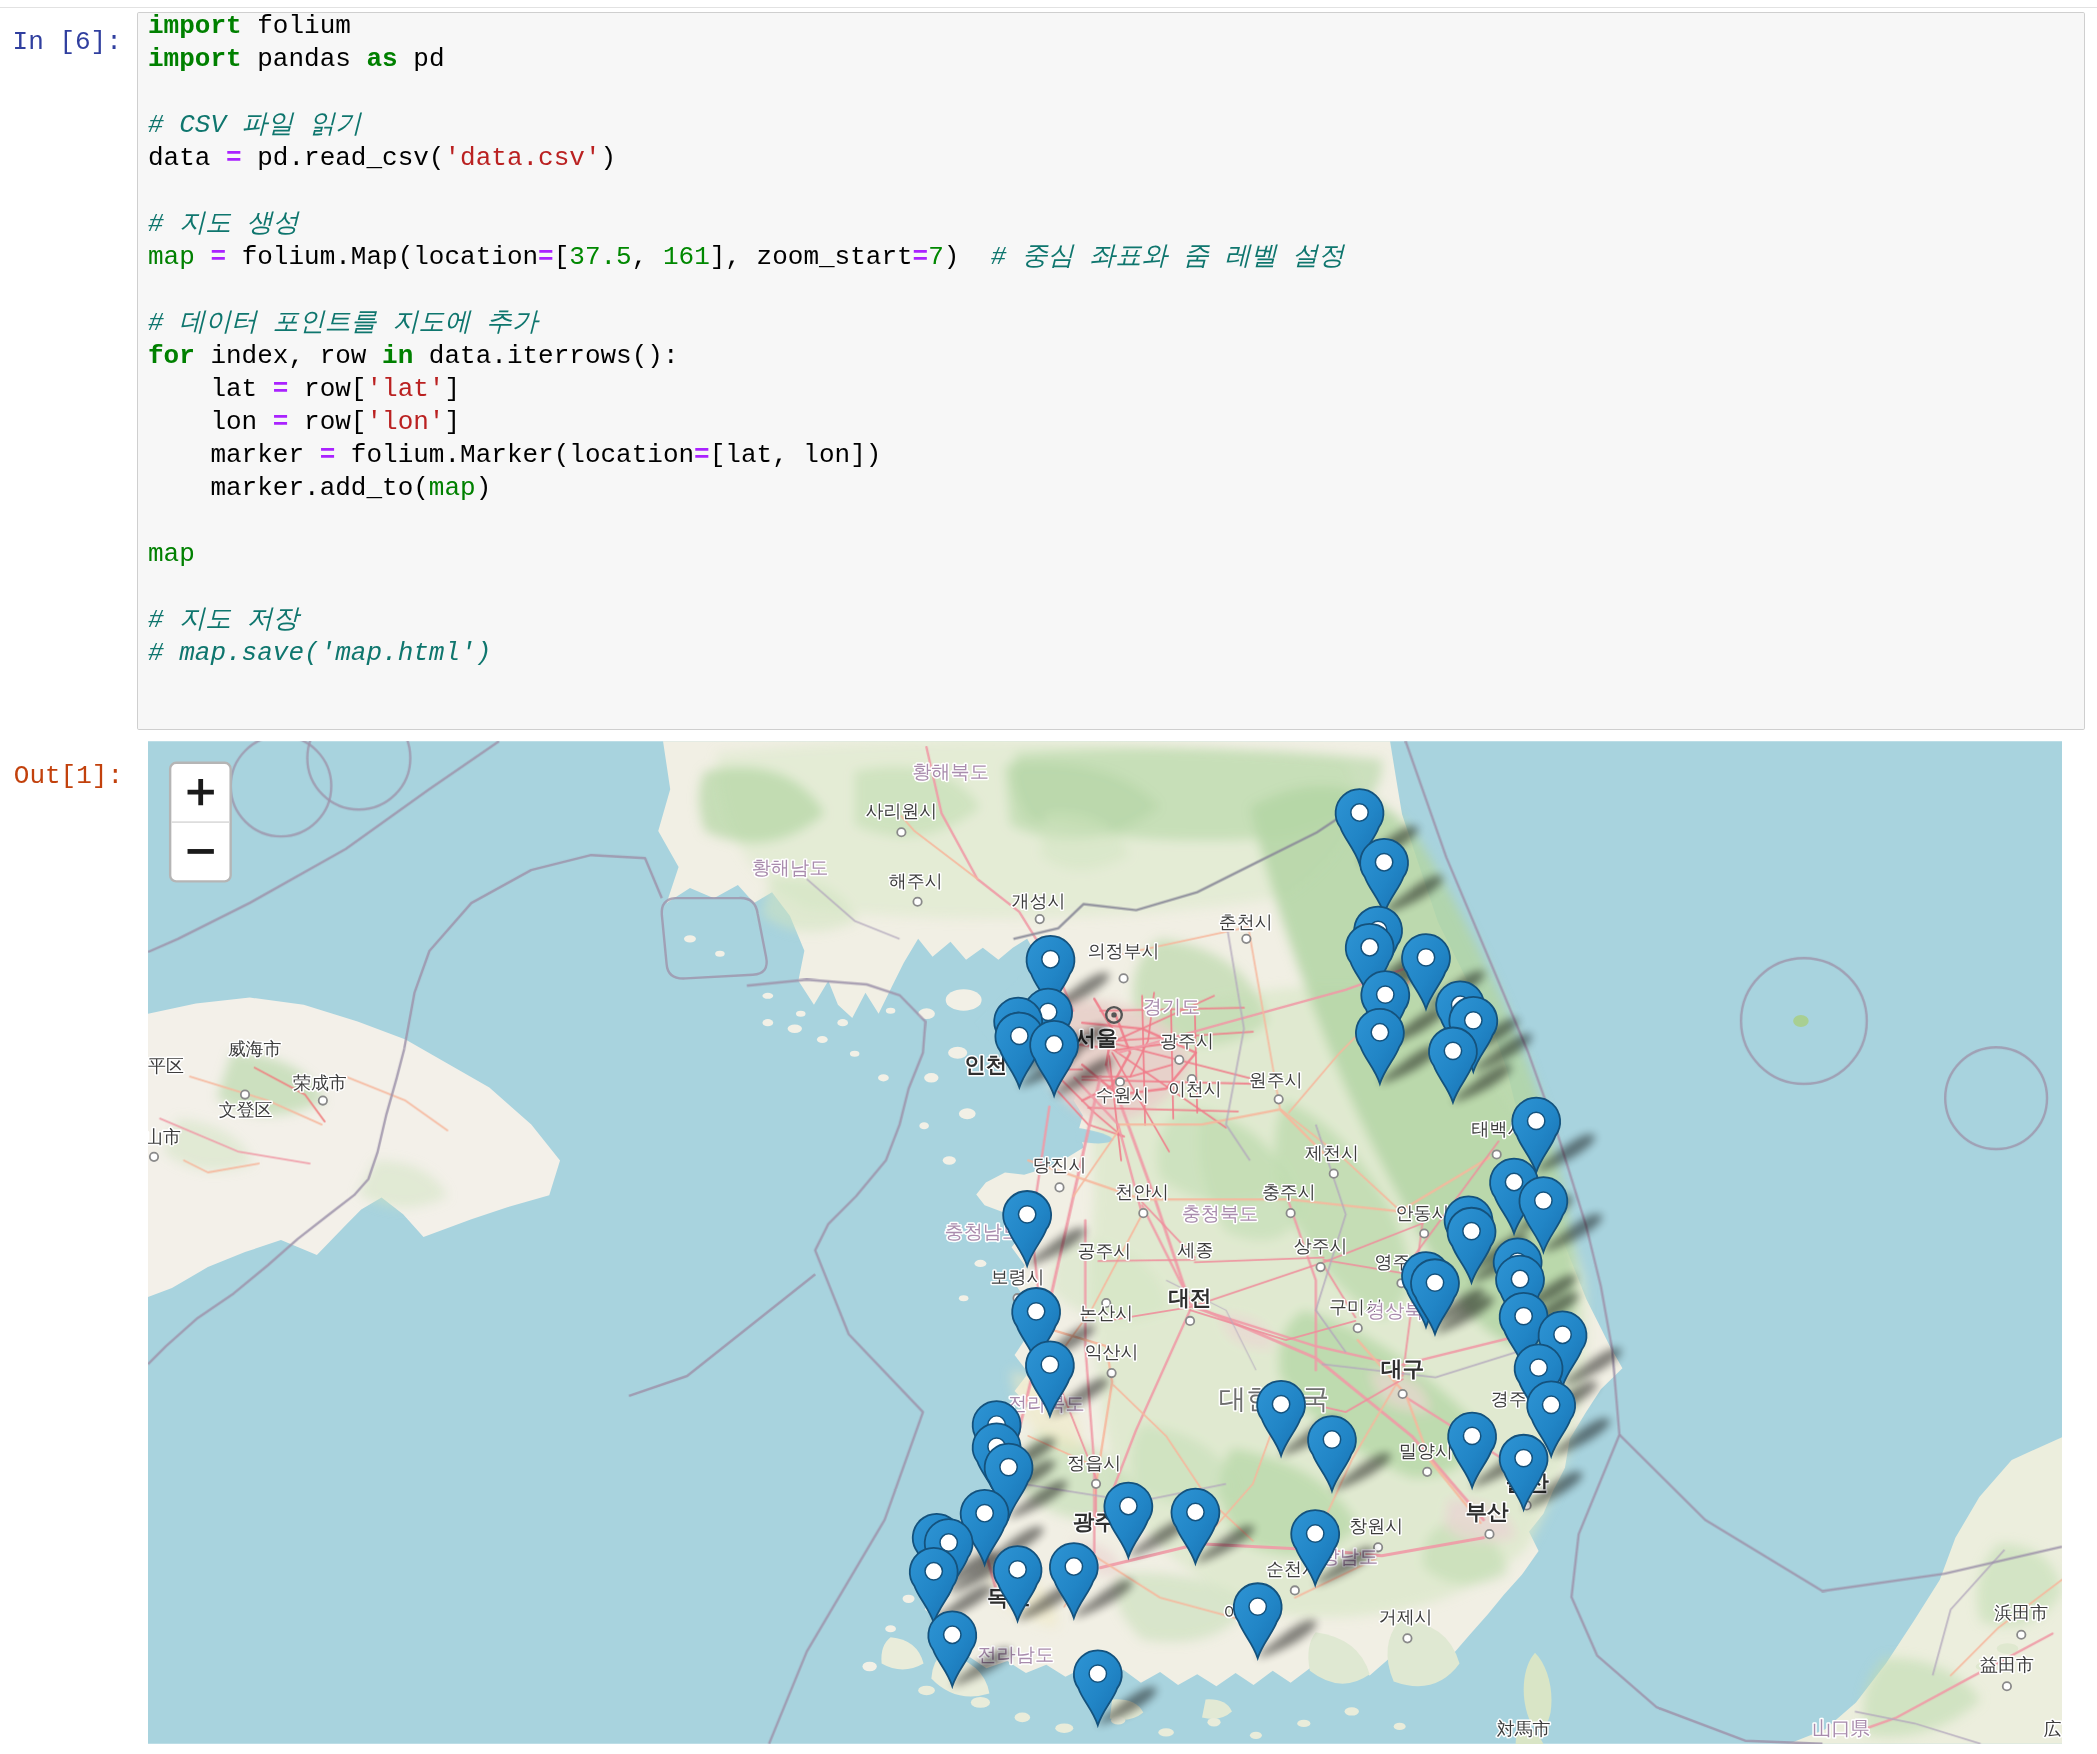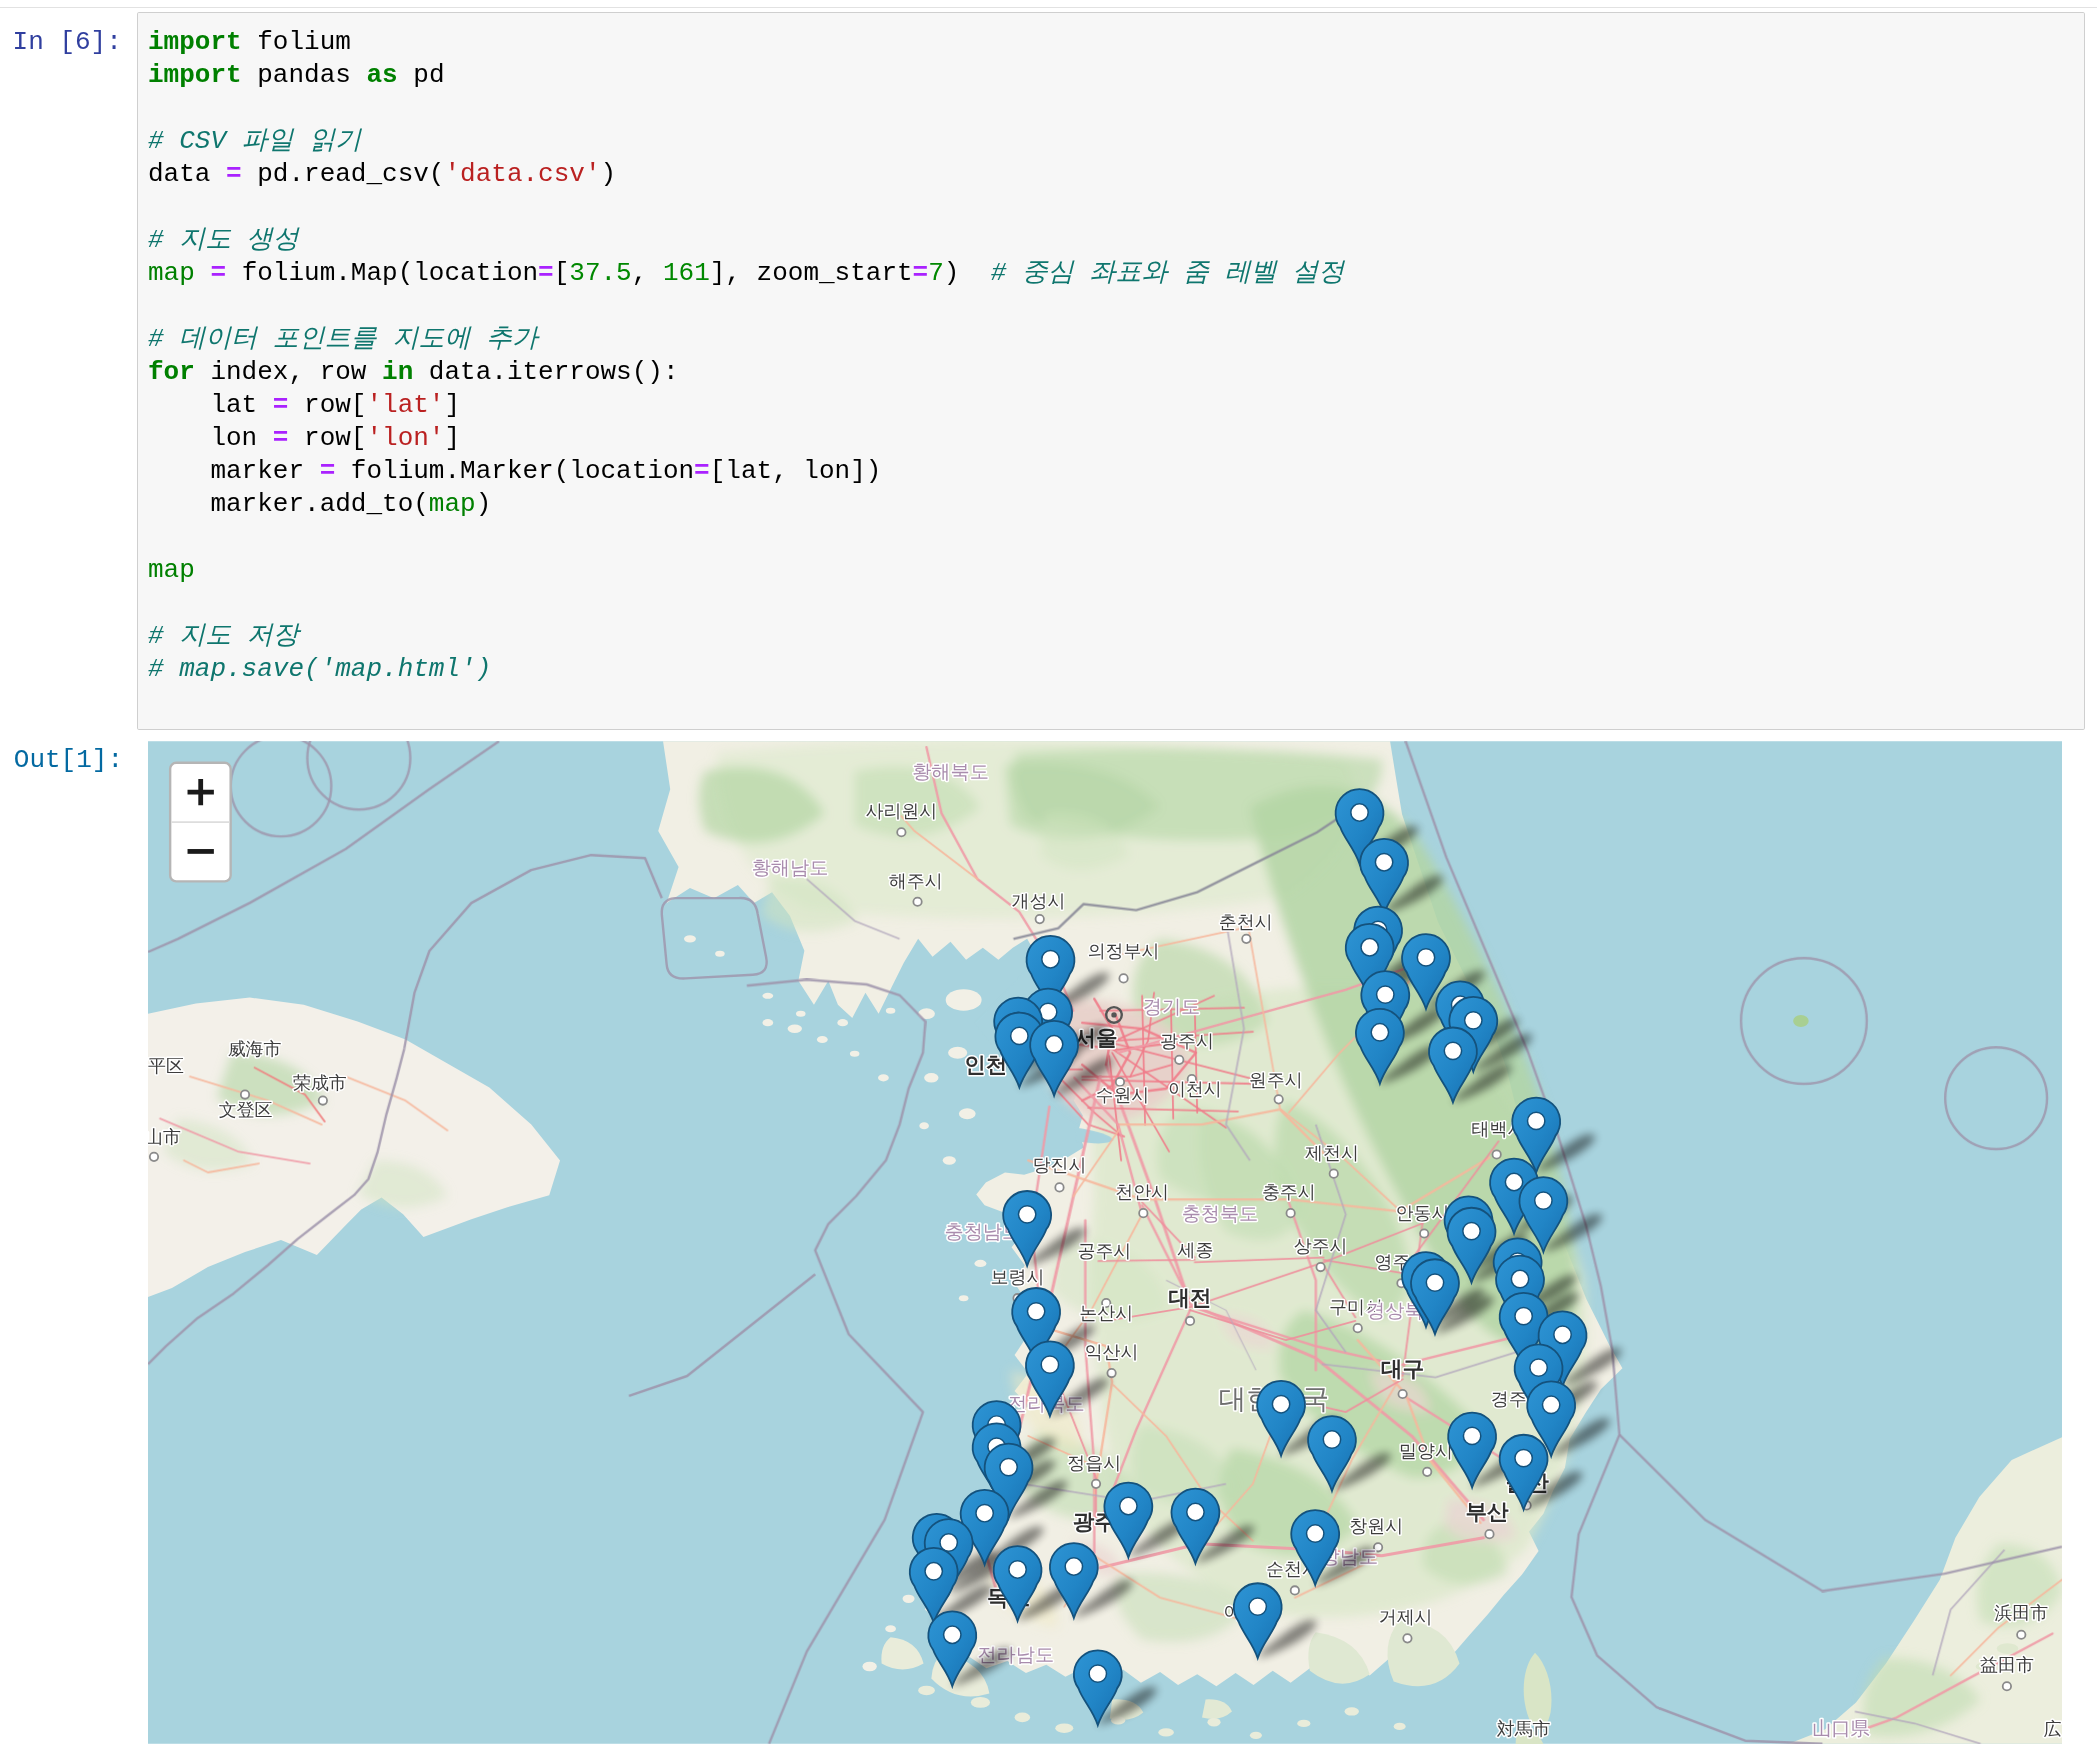--- a/index.html
+++ b/index.html
@@ -1,26 +1,26 @@
 <!DOCTYPE html>
 <html style="font-size:9.6px"><head><meta charset="utf-8">
 <style>
 html,body{margin:0;padding:0;background:#fff;}
 body{width:2097px;height:1755px;overflow:hidden;position:relative;font-family:"Liberation Sans",sans-serif;}
 #topline{position:absolute;left:0;top:6.6px;width:2097px;height:1.2px;background:#e2e2e2;}
 #inprompt{position:absolute;left:12.6px;top:26px;color:#303F9F;font:26px/33px "Liberation Mono",monospace;white-space:pre;}
 #inputbox{position:absolute;left:137px;top:12px;width:1948px;height:718px;background:#f7f7f7;border:1.2px solid #cfcfcf;border-radius:1.8px;box-sizing:border-box;}
-#code{position:absolute;left:148px;top:26px;font:26px/33px "Liberation Mono",monospace;white-space:pre;color:#000;}
+#code{position:absolute;left:148px;top:10px;font:26px/33px "Liberation Mono",monospace;white-space:pre;color:#000;}
 .k{color:#008000;font-weight:bold;}
 .b{color:#008000;}
 .c{color:#0f766e;font-style:italic;}
 .s{color:#BA2121;}
 .o{color:#AA22FF;font-weight:bold;}
 .n{color:#080;}
-#outprompt{position:absolute;left:13.8px;top:744px;color:#0369a1;font:26px/33px "Liberation Mono",monospace;white-space:pre;}
+#outprompt{position:absolute;left:13.8px;top:760px;color:#c2410c;font:26px/33px "Liberation Mono",monospace;white-space:pre;}
 #map{position:absolute;left:148px;top:741px;width:1696px;height:1003px;}
 </style></head>
 <body>
 <div id="topline"></div>
 <div id="inprompt">In [6]:</div>
 <div id="inputbox"></div>
 <div id="code"><span class="k">import</span> folium
 <span class="k">import</span> pandas <span class="k">as</span> pd
 
 <span class="c"># CSV 파일 읽기</span>

